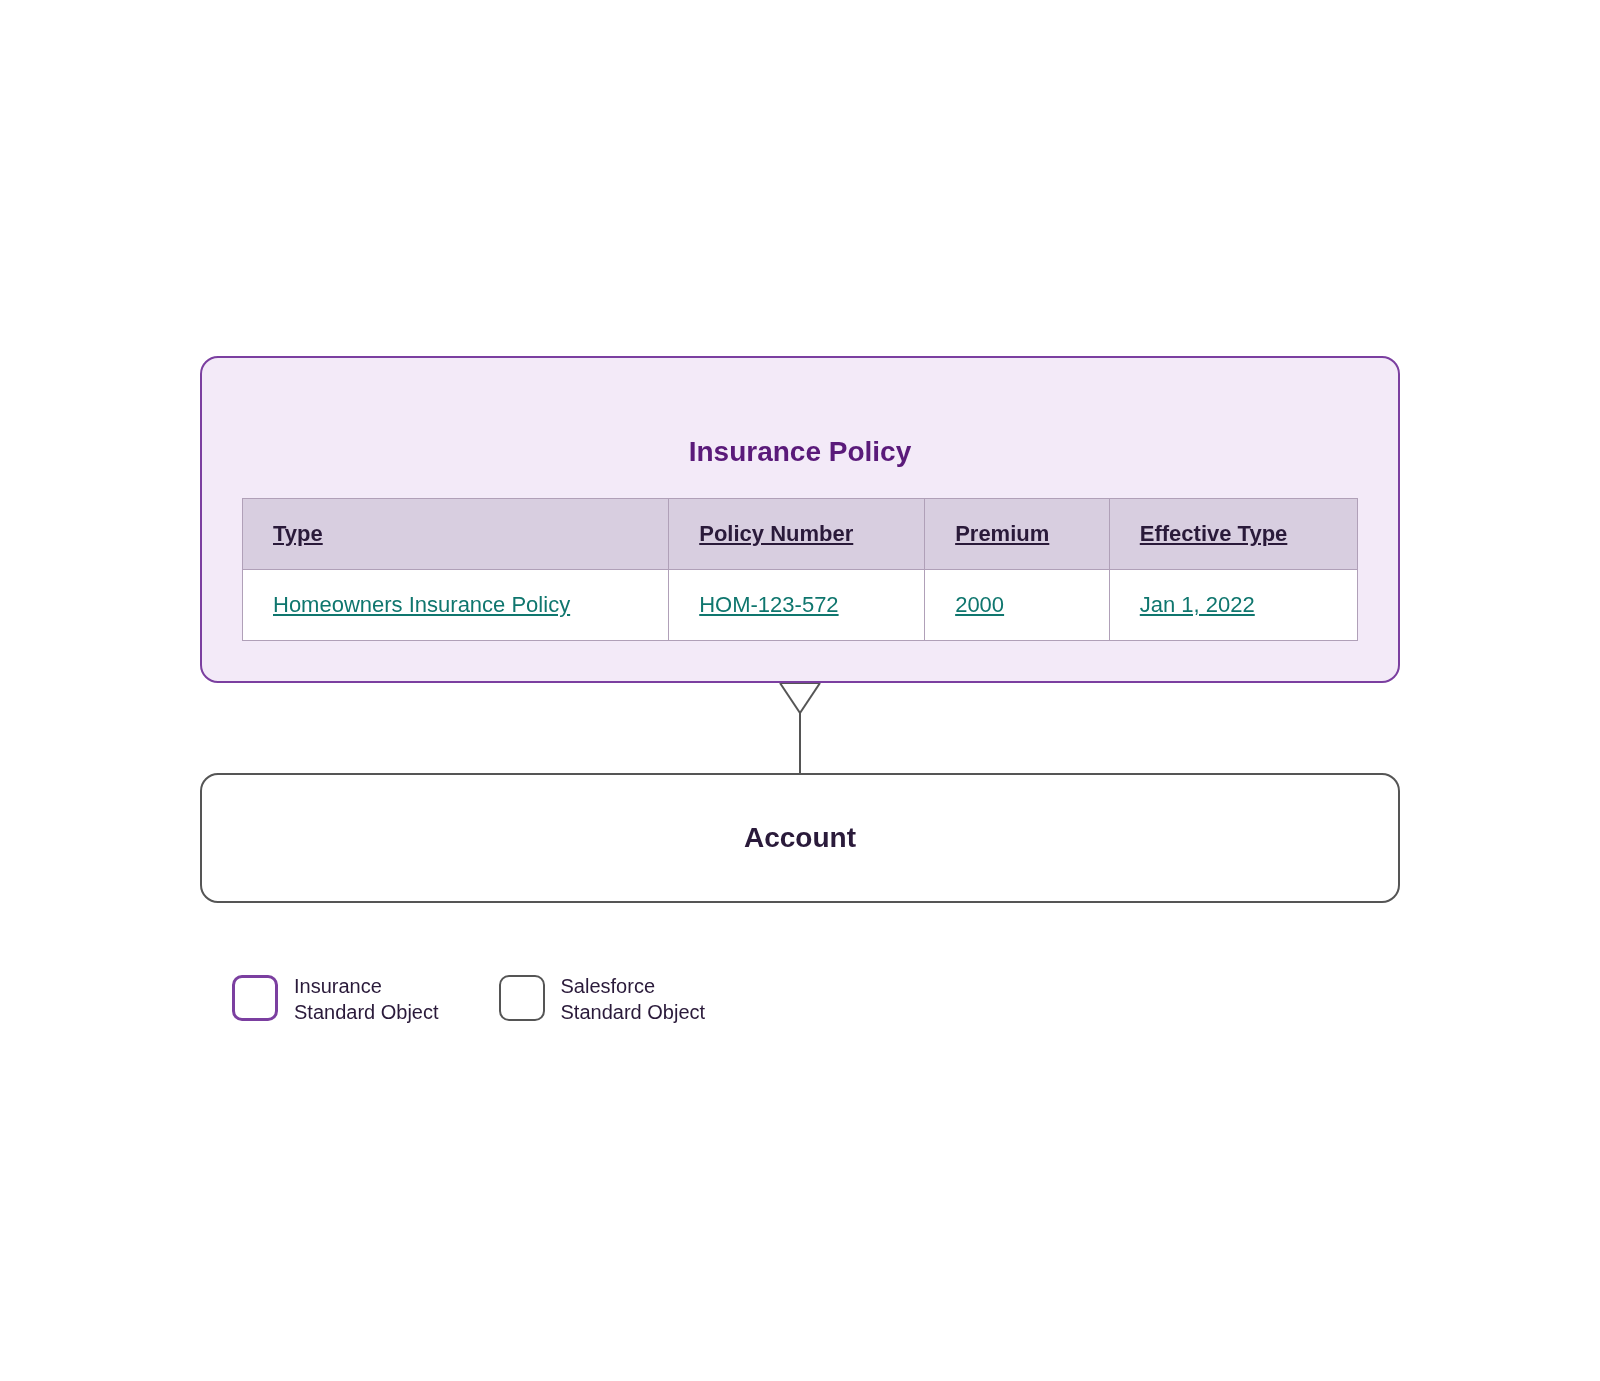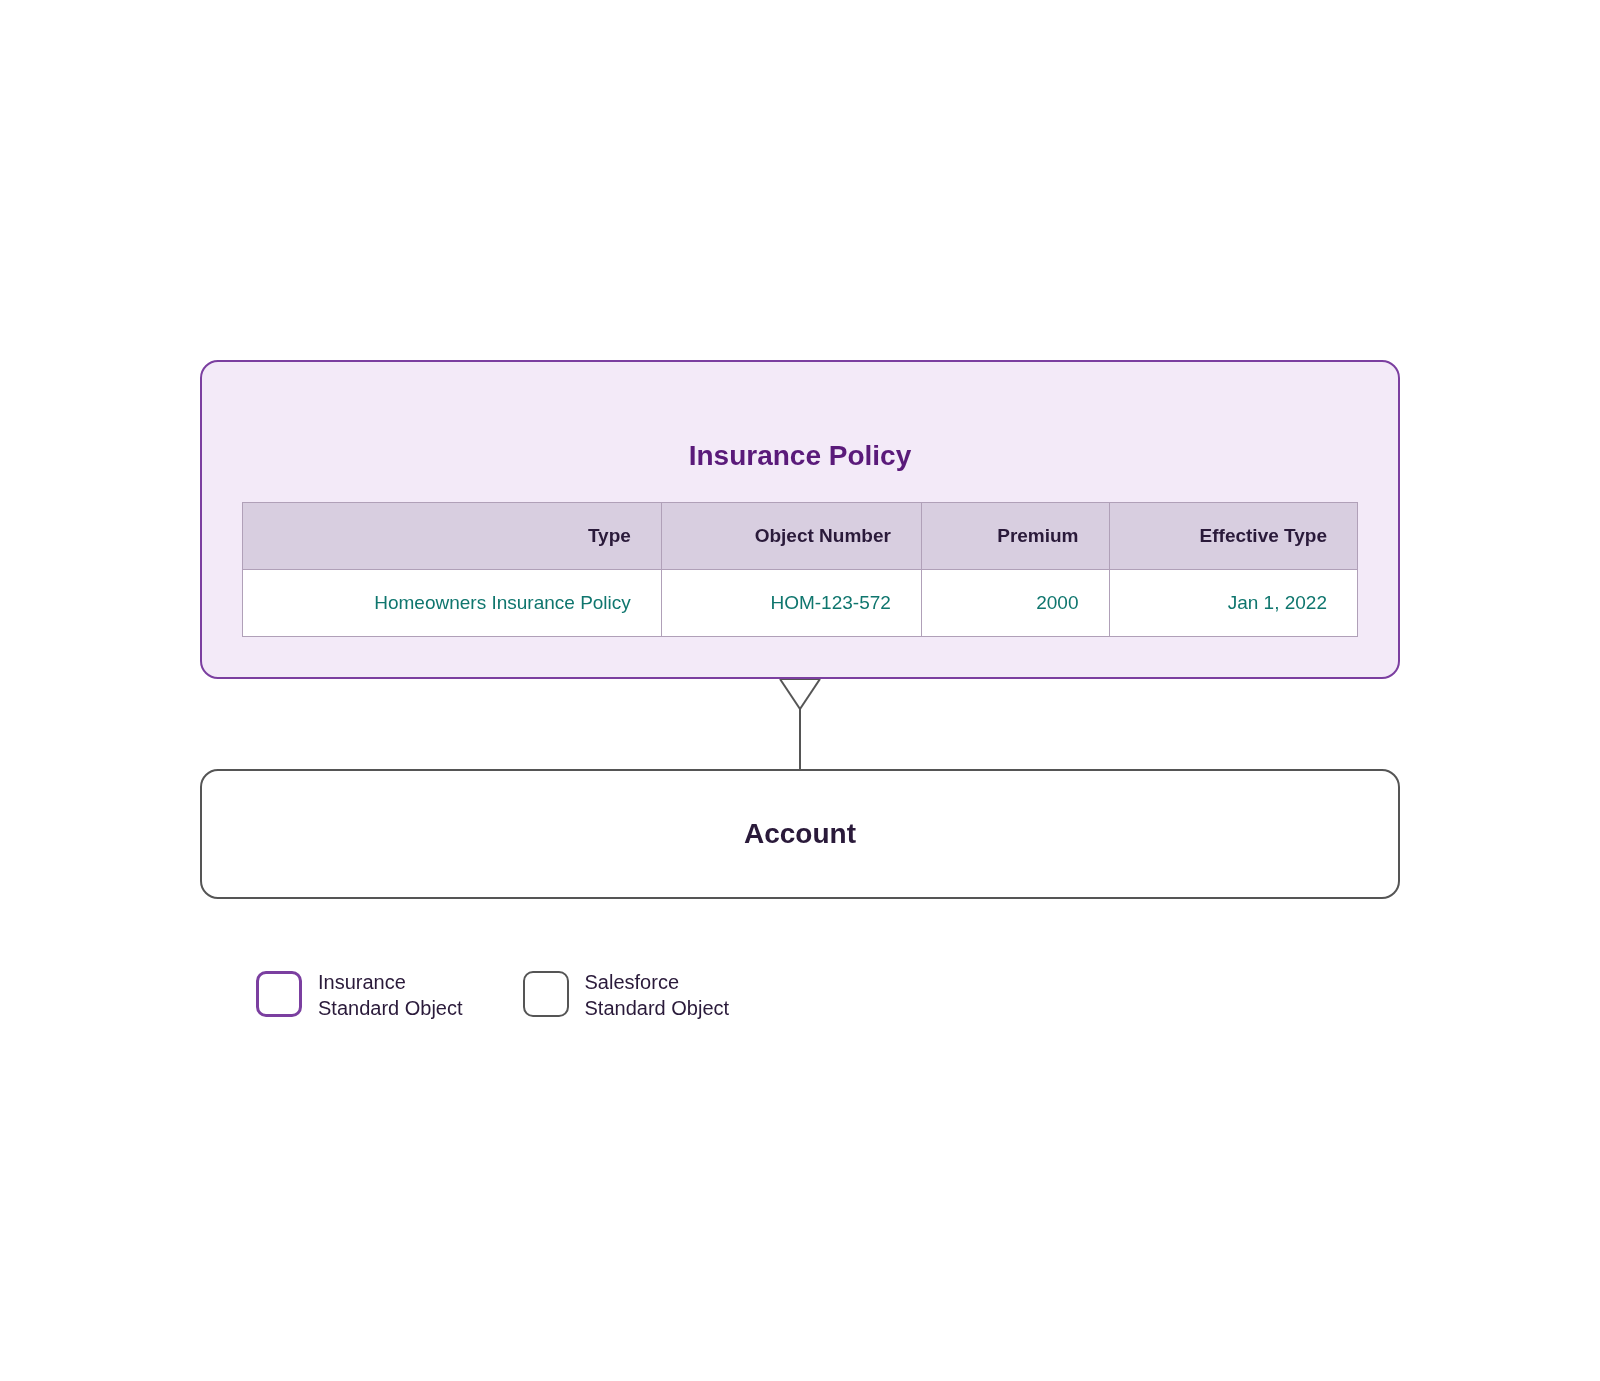--- a/index.html
+++ b/index.html
@@ -49,22 +49,23 @@
       width: 100%;
       border-collapse: collapse;
       background: #ffffff;
       border: 1.5px solid #b0a0b8;
     }
 
     .policy-table th,
     .policy-table td {
       border: 1.5px solid #b0a0b8;
       padding: 22px 30px;
-      font-size: 19px;
-      text-align: right;
+      font-size: 22px;
+      text-align: left;
+      text-decoration: underline;
     }
 
     .policy-table thead tr {
       background: #d8cee0;
     }
 
     .policy-table th {
       font-weight: 700;
       color: #2a1a3a;
     }
@@ -111,21 +112,21 @@
     }
 
     
     .legend {
       display: flex;
       flex-direction: row;
       align-items: flex-start;
       gap: 60px;
       margin-top: 70px;
       align-self: flex-start;
-      margin-left: 56px;
+      margin-left: 32px;
     }
 
     .legend-item {
       display: flex;
       flex-direction: row;
       align-items: flex-start;
       gap: 16px;
     }
 
     .legend-box {
@@ -157,21 +158,21 @@
 
 <div class="page-container">
 
   <div class="insurance-policy-box">
     <div class="insurance-policy-title">Insurance Policy</div>
 
     <table class="policy-table">
       <thead>
         <tr>
           <th>Type</th>
-          <th>Object Number</th>
+          <th>Policy Number</th>
           <th>Premium</th>
           <th>Effective Type</th>
         </tr>
       </thead>
       <tbody id="table-body">
       <tr>
             <td>Homeowners Insurance Policy</td>
             <td>HOM-123-572</td>
             <td>2000</td>
             <td>Jan 1, 2022</td>

